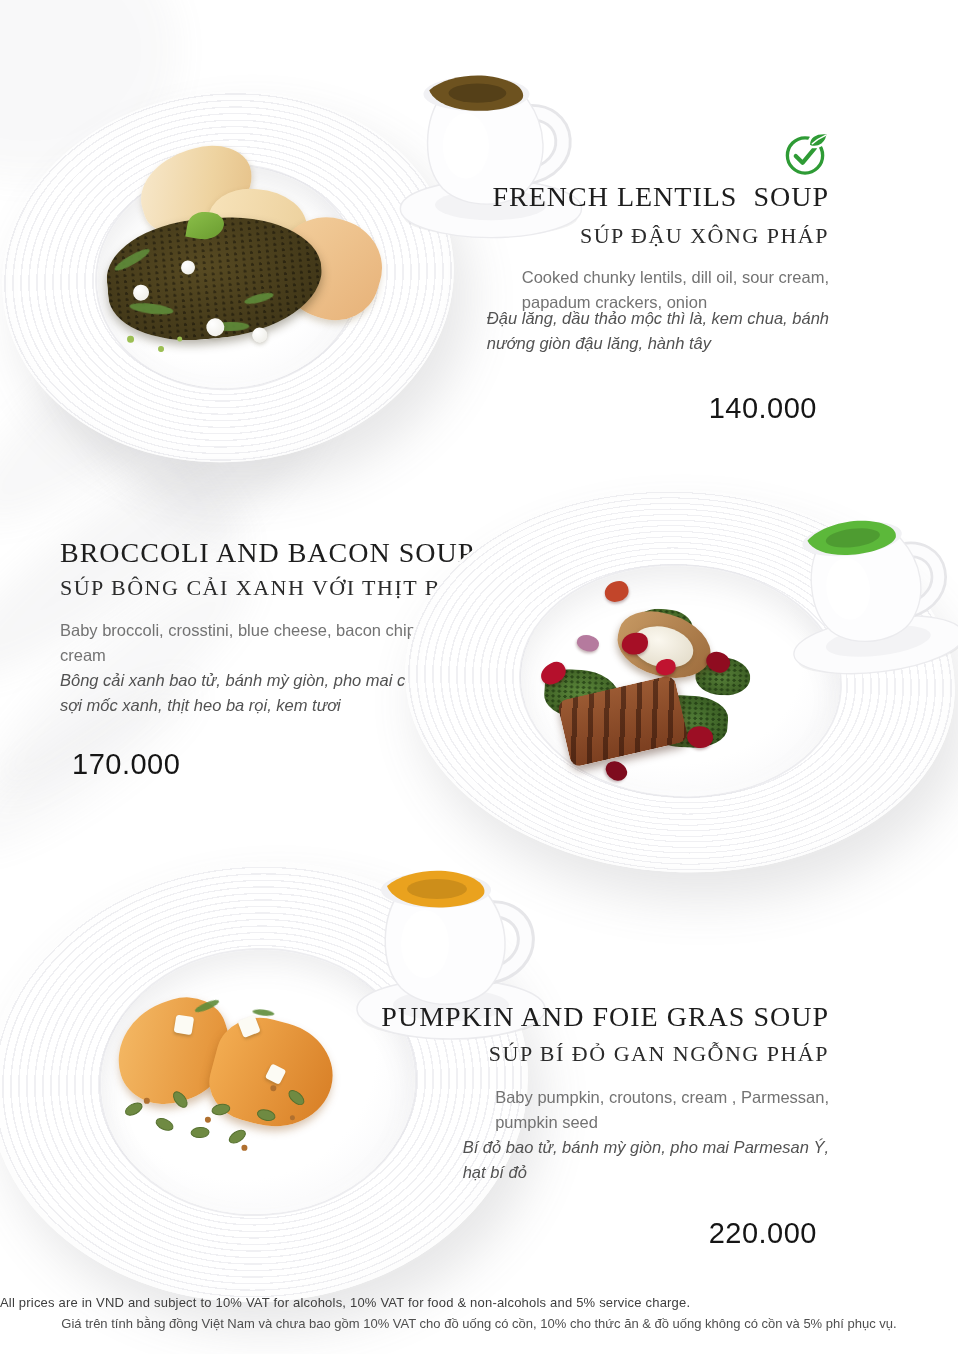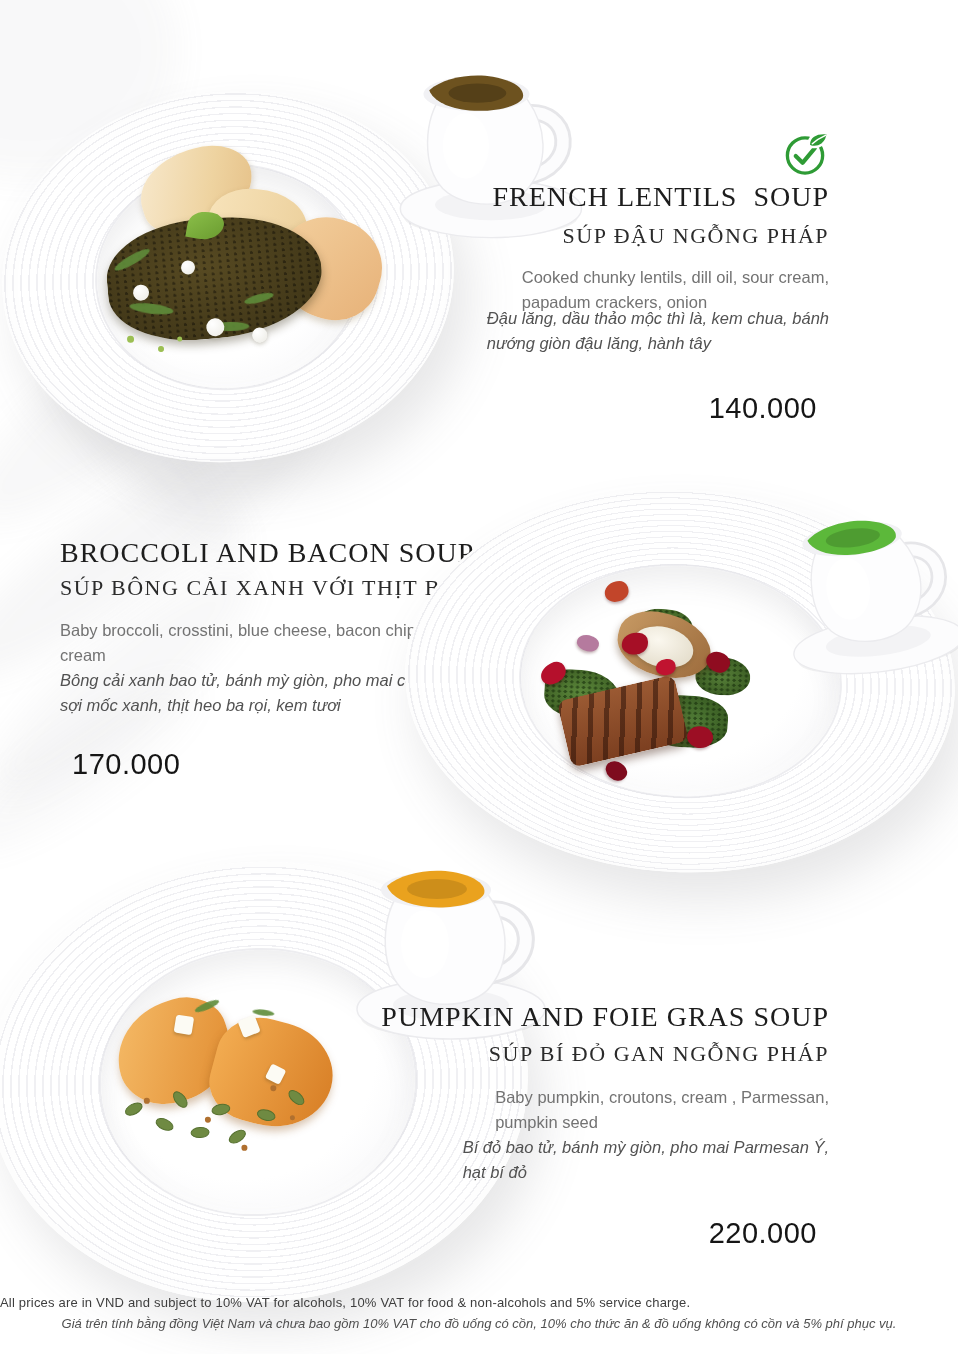--- a/index.html
+++ b/index.html
@@ -47,21 +47,21 @@
   .oil-dot{position:absolute;border-radius:50%;background:#9cbf53;}
   .petal{position:absolute;box-shadow:0 2px 3px rgba(60,0,10,.3);}
   .seed{position:absolute;background:#6f8a42;border:1px solid #55702f;border-radius:50%;}
   .crumb{position:absolute;border-radius:50%;background:#b0702f;}
   .cheese-cube{position:absolute;background:#fcfbf4;box-shadow:0 2px 3px rgba(90,70,30,.3);border-radius:3px;}
   
   .pitcher{position:absolute;}
   .pitcher svg{width:100%;height:100%;}
   
   .footer-en{position:absolute;left:0;right:0;font-size:13px;color:#3e3e3e;letter-spacing:.2px;}
-  .footer-vi{position:absolute;left:0;right:0;text-align:center;font-size:13px;font-style:italic;color:#4f4f4f;}
+  .footer-vi{position:absolute;left:0;right:0;text-align:center;font-size:13px;color:#4f4f4f;}
   
   .veg-badge{position:absolute;width:47px;height:47px;}
   .veg-badge svg{width:100%;height:100%;}
 </style>
 </head>
 <body>
 
 <div class="page">
 
   <div class="bg-shadow" style="left:-120px;top:-80px;width:300px;height:260px;opacity:.05;"></div>
@@ -117,21 +117,21 @@
     <span class="veg-badge" style="right:129px;top:131px;">
       <svg viewBox="0 0 48 48">
         <circle cx="23.5" cy="25" r="18" fill="none" stroke="#2e9b35" stroke-width="3.4"></circle>
         <path d="M14 25.5 L21 32.5 L33.5 17.5" fill="none" stroke="#2e9b35" stroke-width="4.2" stroke-linecap="round" stroke-linejoin="round"></path>
         <path d="M27.5 15 C 26.5 6, 34 0.8, 46.8 2.2 C 46.2 12.5, 38 18.2, 29 15.8 Z" fill="#2e9b35" stroke="#ffffff" stroke-width="2.6" stroke-linejoin="round"></path>
         <path d="M31 13 C 36 8.5, 40 6.5, 44.5 4.5" fill="none" stroke="#ffffff" stroke-width="1.6" stroke-linecap="round"></path>
       </svg>
     </span>
 
     <h2 class="t-title align-r" style="right:129px;top:180px;">FRENCH LENTILS  SOUP</h2>
-    <h3 class="t-sub align-r" style="right:129px;top:222px;">SÚP ĐẬU NGỖNG PHÁP</h3>
+    <h3 class="t-sub align-r" style="right:129px;top:222px;">SÚP ĐẬU XÔNG PHÁP</h3>
     <p class="t-desc align-r" style="right:129px;top:265px;">Cooked chunky lentils, dill oil, sour cream,
 papadum crackers, onion</p>
     <p class="t-desc vi align-r" style="right:129px;top:306px;">Đậu lăng, dầu thảo mộc thì là, kem chua, bánh
 nướng giòn đậu lăng, hành tây</p>
     <div class="t-price align-r" style="right:129px;top:380px;">140.000</div>
   </section>
 
   <section>
 
     <h2 class="t-title" style="left:60px;top:536px;">BROCCOLI AND BACON SOUP</h2>

